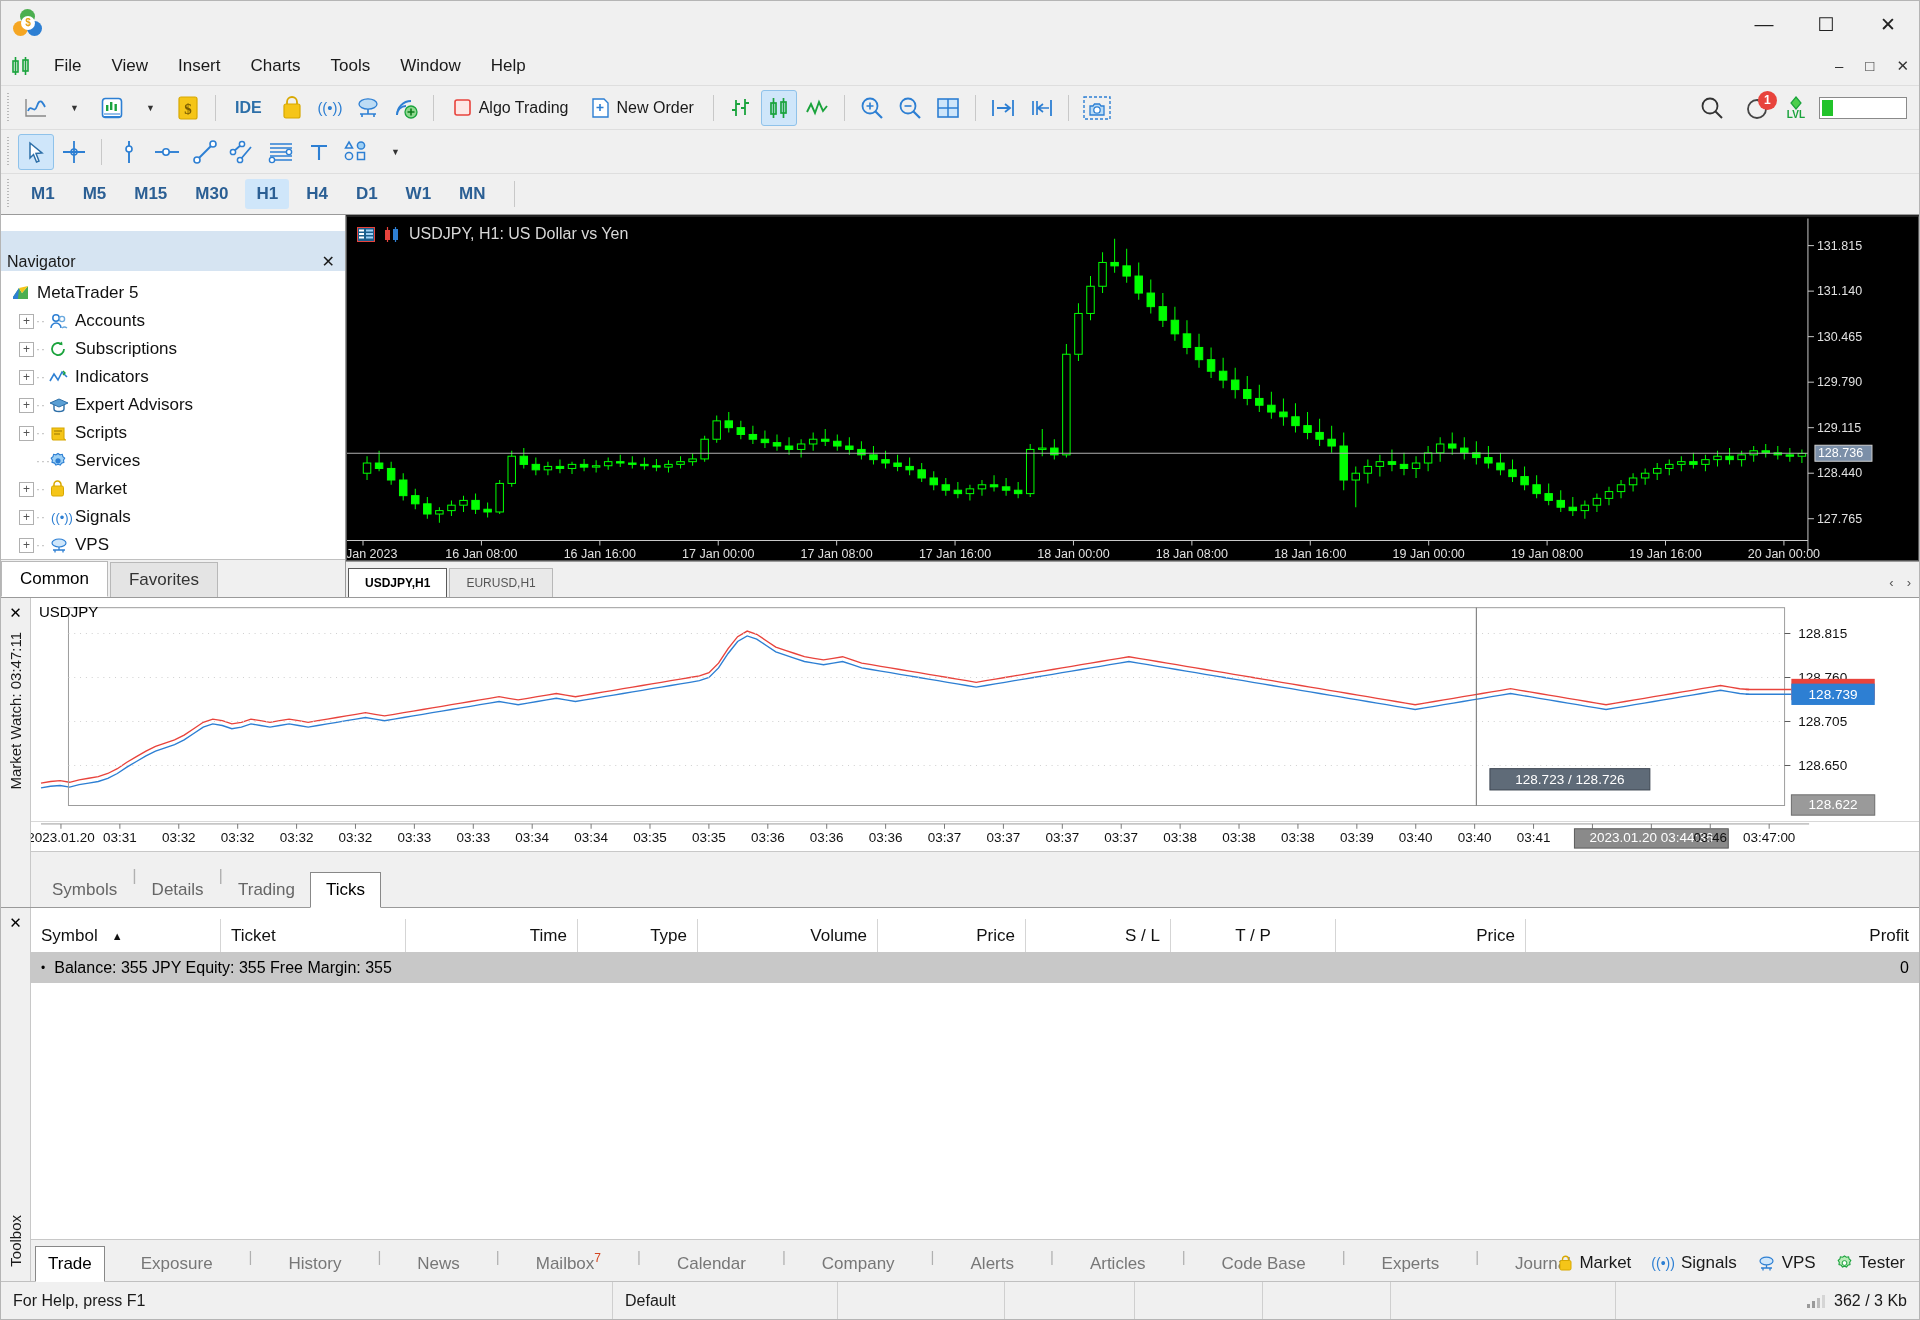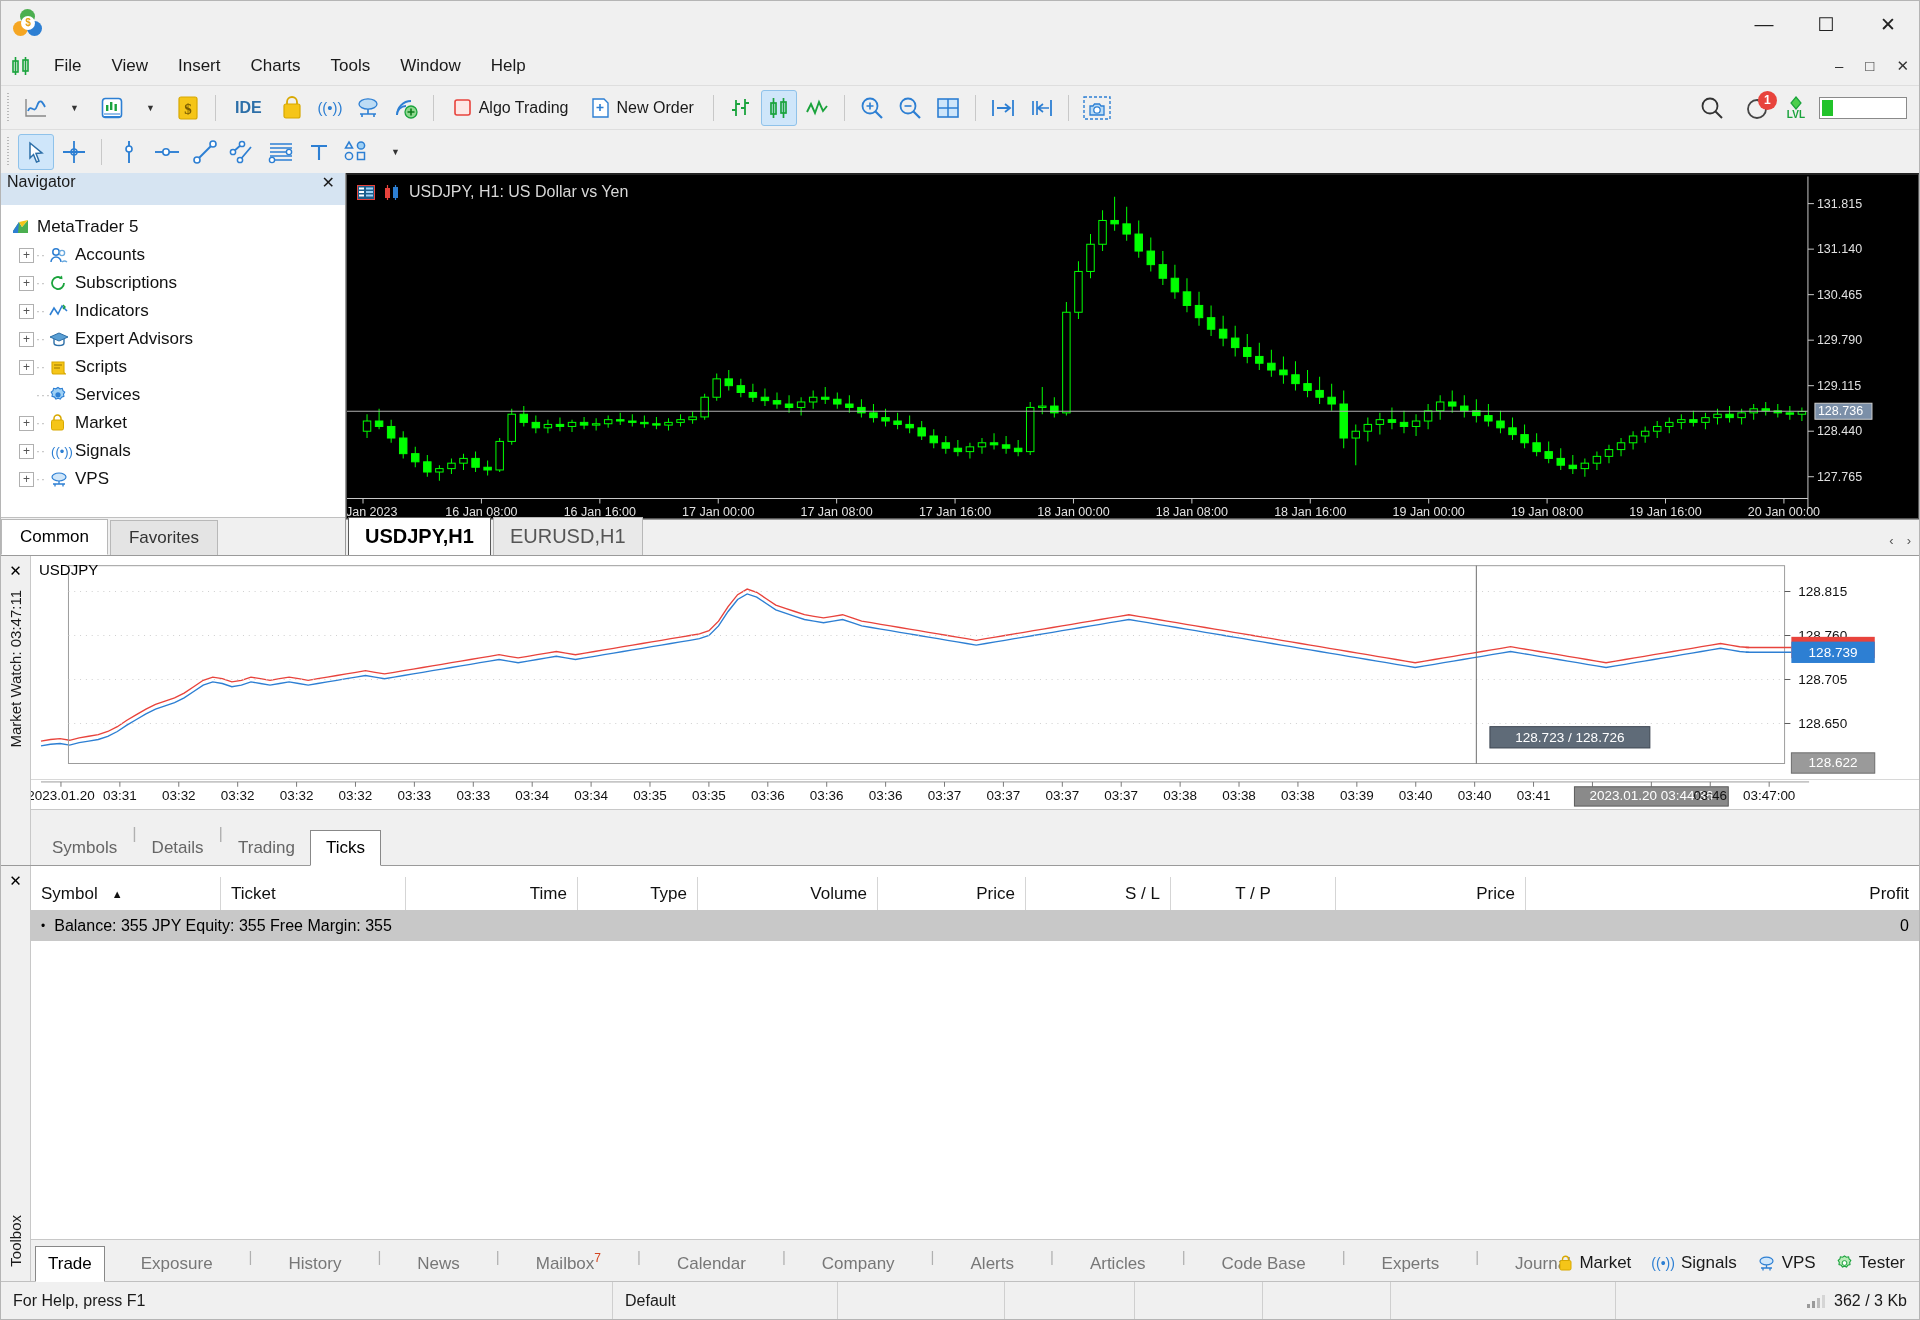--- a/index.html
+++ b/index.html
@@ -62,22 +62,22 @@
            border-top: 1px solid #dedede; border-bottom: 1px solid #9a9a9a; flex: none; }
   .tf { padding: 5px 11px; font-size: 17px; color: #2b5f94; font-weight: bold; border-radius: 3px;
         margin: 0 3px; cursor: default; }
   .tf.active { background: #cfe6fa; }
 
   
   .mid { display: flex; flex: none; height: 382px; }
 
   .navigator { width: 345px; background: #fff; display: flex; flex-direction: column;
                border-right: 1px solid #9a9a9a; }
-  .nav-title { height: 32px; background: #d6e4f2; display: flex; align-items: flex-start;
-               padding: 0 6px; font-size: 16px; color: #1a1a1a; }
+  .nav-title { height: 40px; background: #d6e4f2; display: flex; align-items: flex-end;
+               padding: 0 6px; font-size: 16px; color: #1a1a1a; margin-top: 16px; }
   .nav-title .x { margin-left: auto; font-size: 16px; cursor: default; padding: 0 4px; }
   .nav-tree { flex: 1; padding: 8px 0 0 10px; overflow: hidden; position: relative; }
   .nav-node { display: flex; align-items: center; height: 28px; font-size: 17px; color: #111; cursor: default; }
   .nav-exp { width: 15px; height: 15px; border: 1px solid #b0b0b0; background: #fff; color: #555;
              font-size: 12px; line-height: 12px; text-align: center; margin-right: 2px; flex: none; }
   .nav-exp.blank { border: none; background: transparent; }
   .nav-dash { width: 13px; color: #a9a9a9; font-size: 12px; letter-spacing: 1px; flex: none; }
   .nav-ico { width: 26px; text-align: center; font-size: 17px; flex: none; }
   .nav-indent { width: 8px; flex: none; }
   .nav-tabs { height: 38px; display: flex; align-items: flex-end; background: #f0f0f0;
@@ -86,21 +86,21 @@
              border-bottom: none; margin-right: 2px; color: #333; cursor: default; }
   .nav-tab.active { background: #fff; border-bottom: 1px solid #fff; color: #000; }
 
   .chartwrap { flex: 1; display: flex; flex-direction: column; background: #000; position: relative; }
   .chart-area { flex: 1; position: relative; background: #000; overflow: hidden;
                 border: 1px solid #555; border-top: 2px solid #222; }
   .chart-header { position: absolute; left: 10px; top: 8px; display: flex; align-items: center;
                   gap: 8px; color: #d8d8d8; font-size: 16px; z-index: 5; }
   .chart-tabs { height: 36px; background: #f0f0f0; display: flex; align-items: flex-end;
                 border-top: 1px solid #9a9a9a; position: relative; flex: none; }
-  .ct { padding: 7px 16px; font-size: 20px; background: #e9e9e9; border: 1px solid #b8b8b8;
+  .ct { padding: 7px 16px; font-size: 12px; background: #e9e9e9; border: 1px solid #b8b8b8;
         border-bottom: none; margin-left: 2px; color: #555; cursor: default; }
   .ct.active { background: #fff; color: #000; border-color: #5a5a5a; font-weight: bold; }
   .ct-arrows { position: absolute; right: 8px; bottom: 7px; display: flex; gap: 13px; color: #555; font-size: 13px; }
 
   
   .mw { display: flex; flex: none; height: 310px; background: #fff; border-top: 1px solid #9a9a9a; }
   .mw-side { width: 30px; background: #f0f0f0; border-right: 1px solid #c8c8c8;
              display: flex; flex-direction: column; align-items: center; padding-top: 6px; }
   .mw-side .x { font-size: 15px; cursor: default; }
   .mw-vert { writing-mode: vertical-rl; transform: rotate(180deg); font-size: 15px; color: #1a1a1a;
@@ -427,20 +427,33 @@
           <circle cx="18" cy="6.5" r="3.6" fill="#9dd0f5" stroke="#2d7fd3" stroke-width="1.5"></circle>
           <circle cx="6" cy="17" r="3.6" fill="none" stroke="#2d7fd3" stroke-width="1.5"></circle>
           <rect x="14.5" y="13.5" width="7" height="7" fill="none" stroke="#2d7fd3" stroke-width="1.5"></rect>
         </svg>
     </div>
     <div class="tb-btn">
         <span class="caret">▼</span>
       </div>
   </div>
 
+  <div class="tfbar">
+    <div class="grip"></div>
+    <div class="tf">M1</div>
+    <div class="tf">M5</div>
+    <div class="tf">M15</div>
+    <div class="tf">M30</div>
+    <div class="tf active">H1</div>
+    <div class="tf">H4</div>
+    <div class="tf">D1</div>
+    <div class="tf">W1</div>
+    <div class="tf">MN</div>
+    <div class="tb-sep" style="margin-left:14px;"></div>
+  </div>
 
   <div class="mid">
 
     <div class="navigator">
       <div class="nav-title">
         <span>Navigator</span>
         <span class="x">✕</span>
       </div>
       <div class="nav-tree">
         <div class="nav-node">

